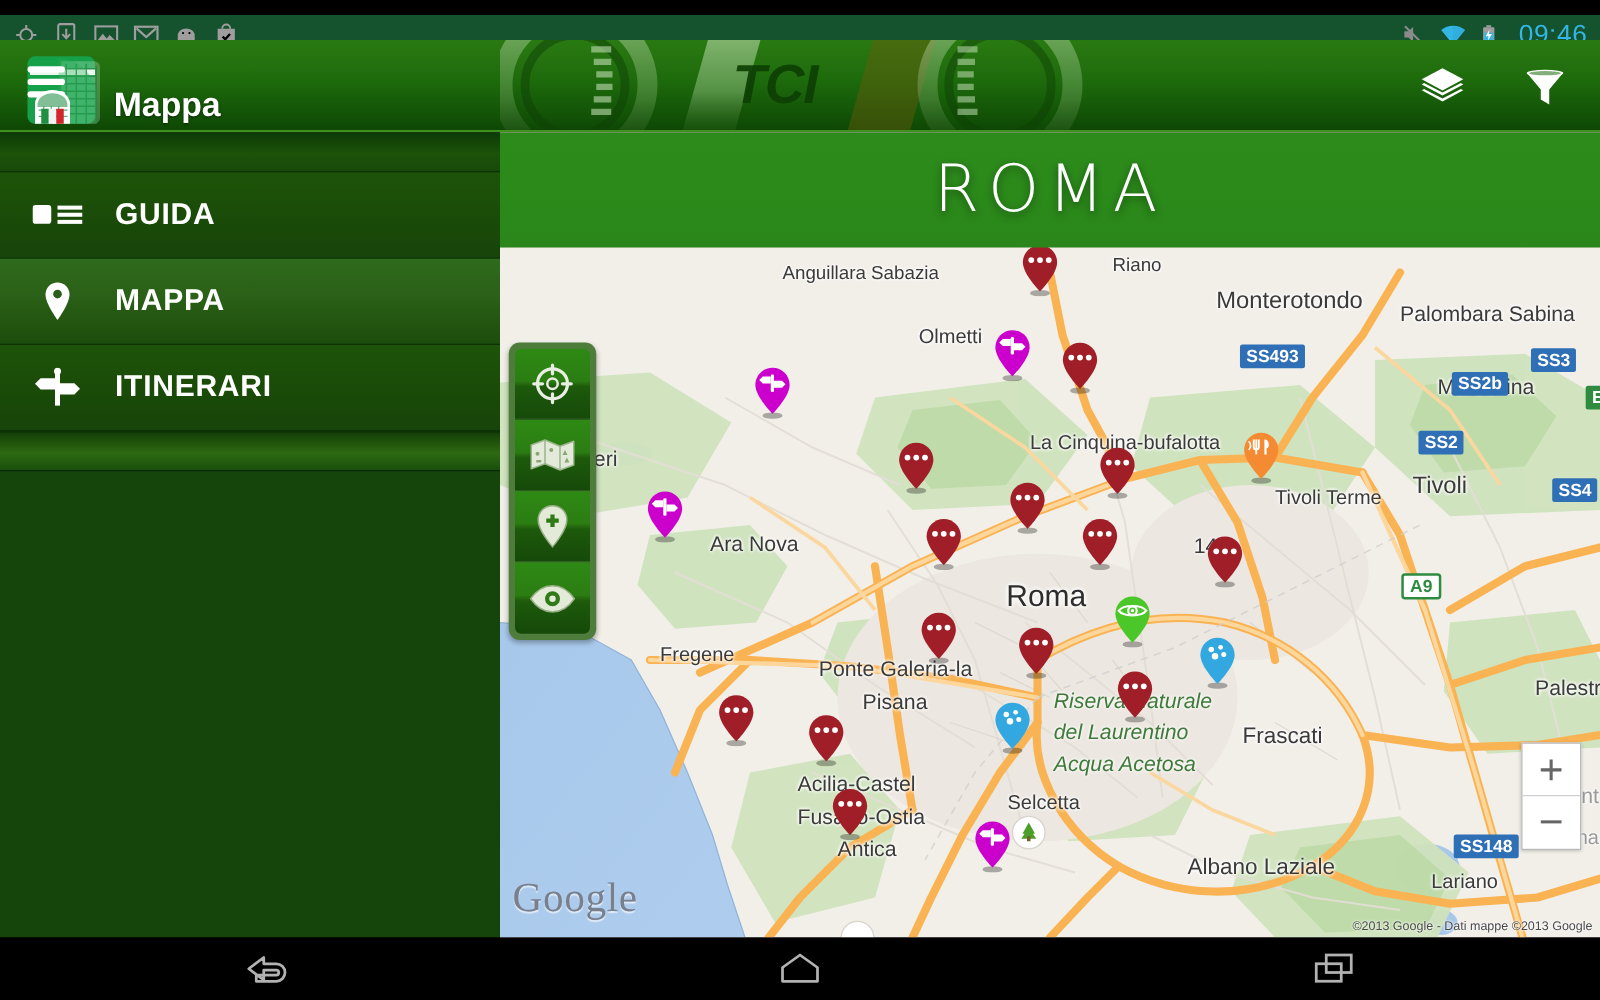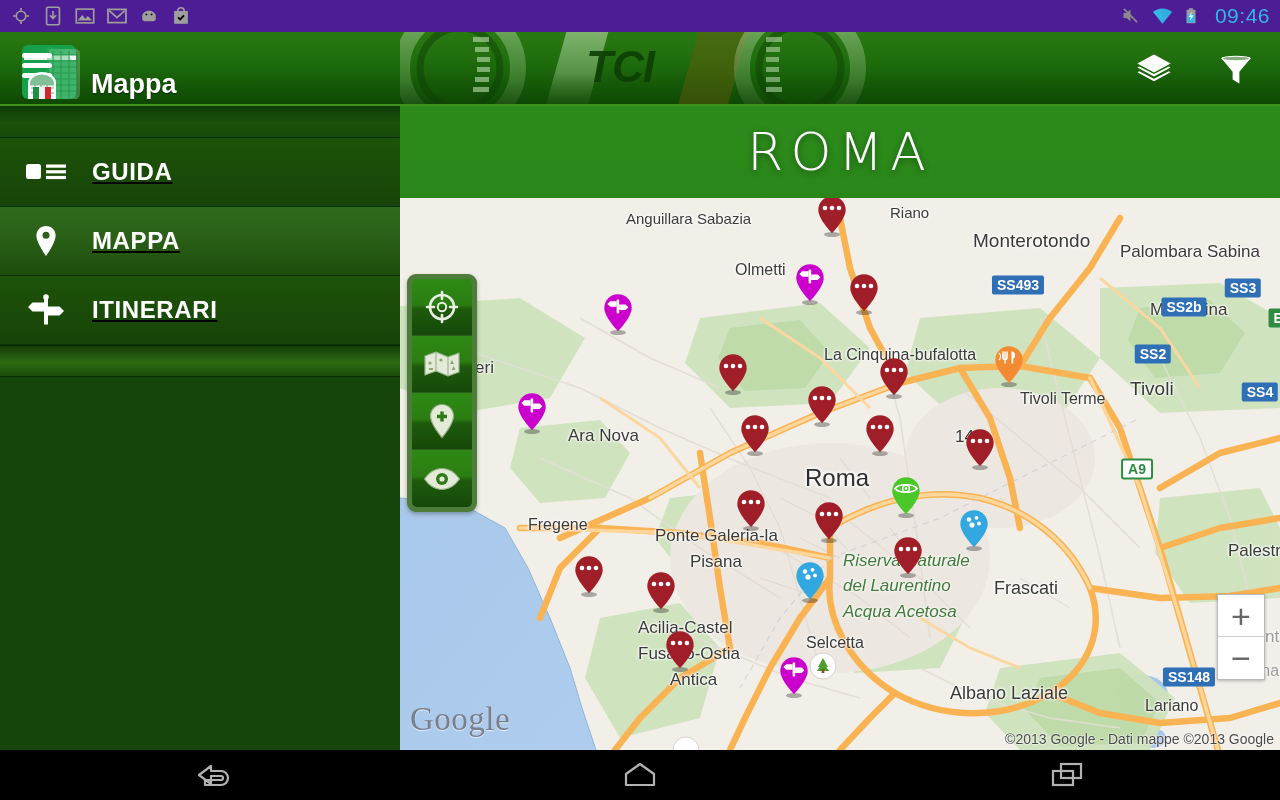--- a/index.html
+++ b/index.html
@@ -7,22 +7,22 @@
   html, body {
     width: 1280px; height: 800px;
     background: #000; overflow: hidden;
     font-family: "Liberation Sans", sans-serif;
     -webkit-font-smoothing: antialiased;
   }
   #screen { position: relative; width: 1280px; height: 800px; overflow: hidden; }
 
   
   #status-bar {
-    position: absolute; left: 0; top: 0; width: 1280px; height: 32px;
-    background: #4c1d95; display: flex; align-items: center;
+    position: absolute; left: 0; top: 12px; width: 1280px; height: 32px;
+    background: #14532d; display: flex; align-items: center;
   }
   .sb-left { display: flex; align-items: center; gap: 10px; padding-left: 10px; }
   .sb-right { margin-left: auto; display: flex; align-items: center; gap: 9px; padding-right: 10px; }
   .sb-icon { width: 22px; height: 22px; display: block; }
   .sb-clock { color: #33b5e5; font-size: 21px; letter-spacing: 0.5px; padding-left: 2px; }
 
   
   #action-bar {
     position: absolute; left: 0; top: 32px; width: 1280px; height: 74px;
     background: linear-gradient(to bottom, #2a7a12 0%, #1d6a0c 45%, #0d4604 100%);
@@ -64,21 +64,20 @@
   .drawer-gap {
     height: 32px;
     background: linear-gradient(to bottom, #143f08 0%, #2d6a12 55%, #1a4e0b 100%);
     border-top: 1px solid #0a2c04;
     border-bottom: 1px solid #0a2c04;
   }
   .drawer-item {
     position: relative; height: 69px; display: flex; align-items: center;
     background: linear-gradient(to bottom, #1d5409 0%, #1b4d08 40%, #17440a 100%);
     border-bottom: 1px solid #0c3205;
-    text-decoration: underline;
   }
   .drawer-item.selected {
     background: linear-gradient(to bottom, #2f6b1c 0%, #2a6017 45%, #1d4d0c 100%);
   }
   .drawer-item .d-icon {
     width: 92px; display: flex; align-items: center; justify-content: center;
     flex: 0 0 92px;
   }
   .drawer-item .d-label {
     color: #ffffff; font-size: 23px; letter-spacing: 0.3px;
@@ -143,21 +142,21 @@
   #zoom-in { border-bottom: 1px solid #d0d0d0; }
 
   
   #google-logo {
     position: absolute; left: 10px; bottom: 12px; z-index: 24;
     color: #7a7f8c; font-family: "Liberation Serif", serif; font-size: 33px;
     letter-spacing: 0.5px; text-shadow: 0 1px 1px rgba(255,255,255,0.7);
   }
   #map-attribution {
     position: absolute; right: 6px; bottom: 3px; z-index: 24;
-    color: #4a4a4a; font-size: 14px; text-shadow: 0 0 2px #fff, 0 0 2px #fff;
+    color: #4a4a4a; font-size: 10px; text-shadow: 0 0 2px #fff, 0 0 2px #fff;
   }
 
   
   #nav-bar {
     position: absolute; left: 0; bottom: 0; width: 1280px; height: 50px;
     background: #000; display: flex; align-items: center;
   }
   .nav-btn { flex: 1; display: flex; align-items: center; justify-content: center; height: 50px; }
 </style>
 </head>

